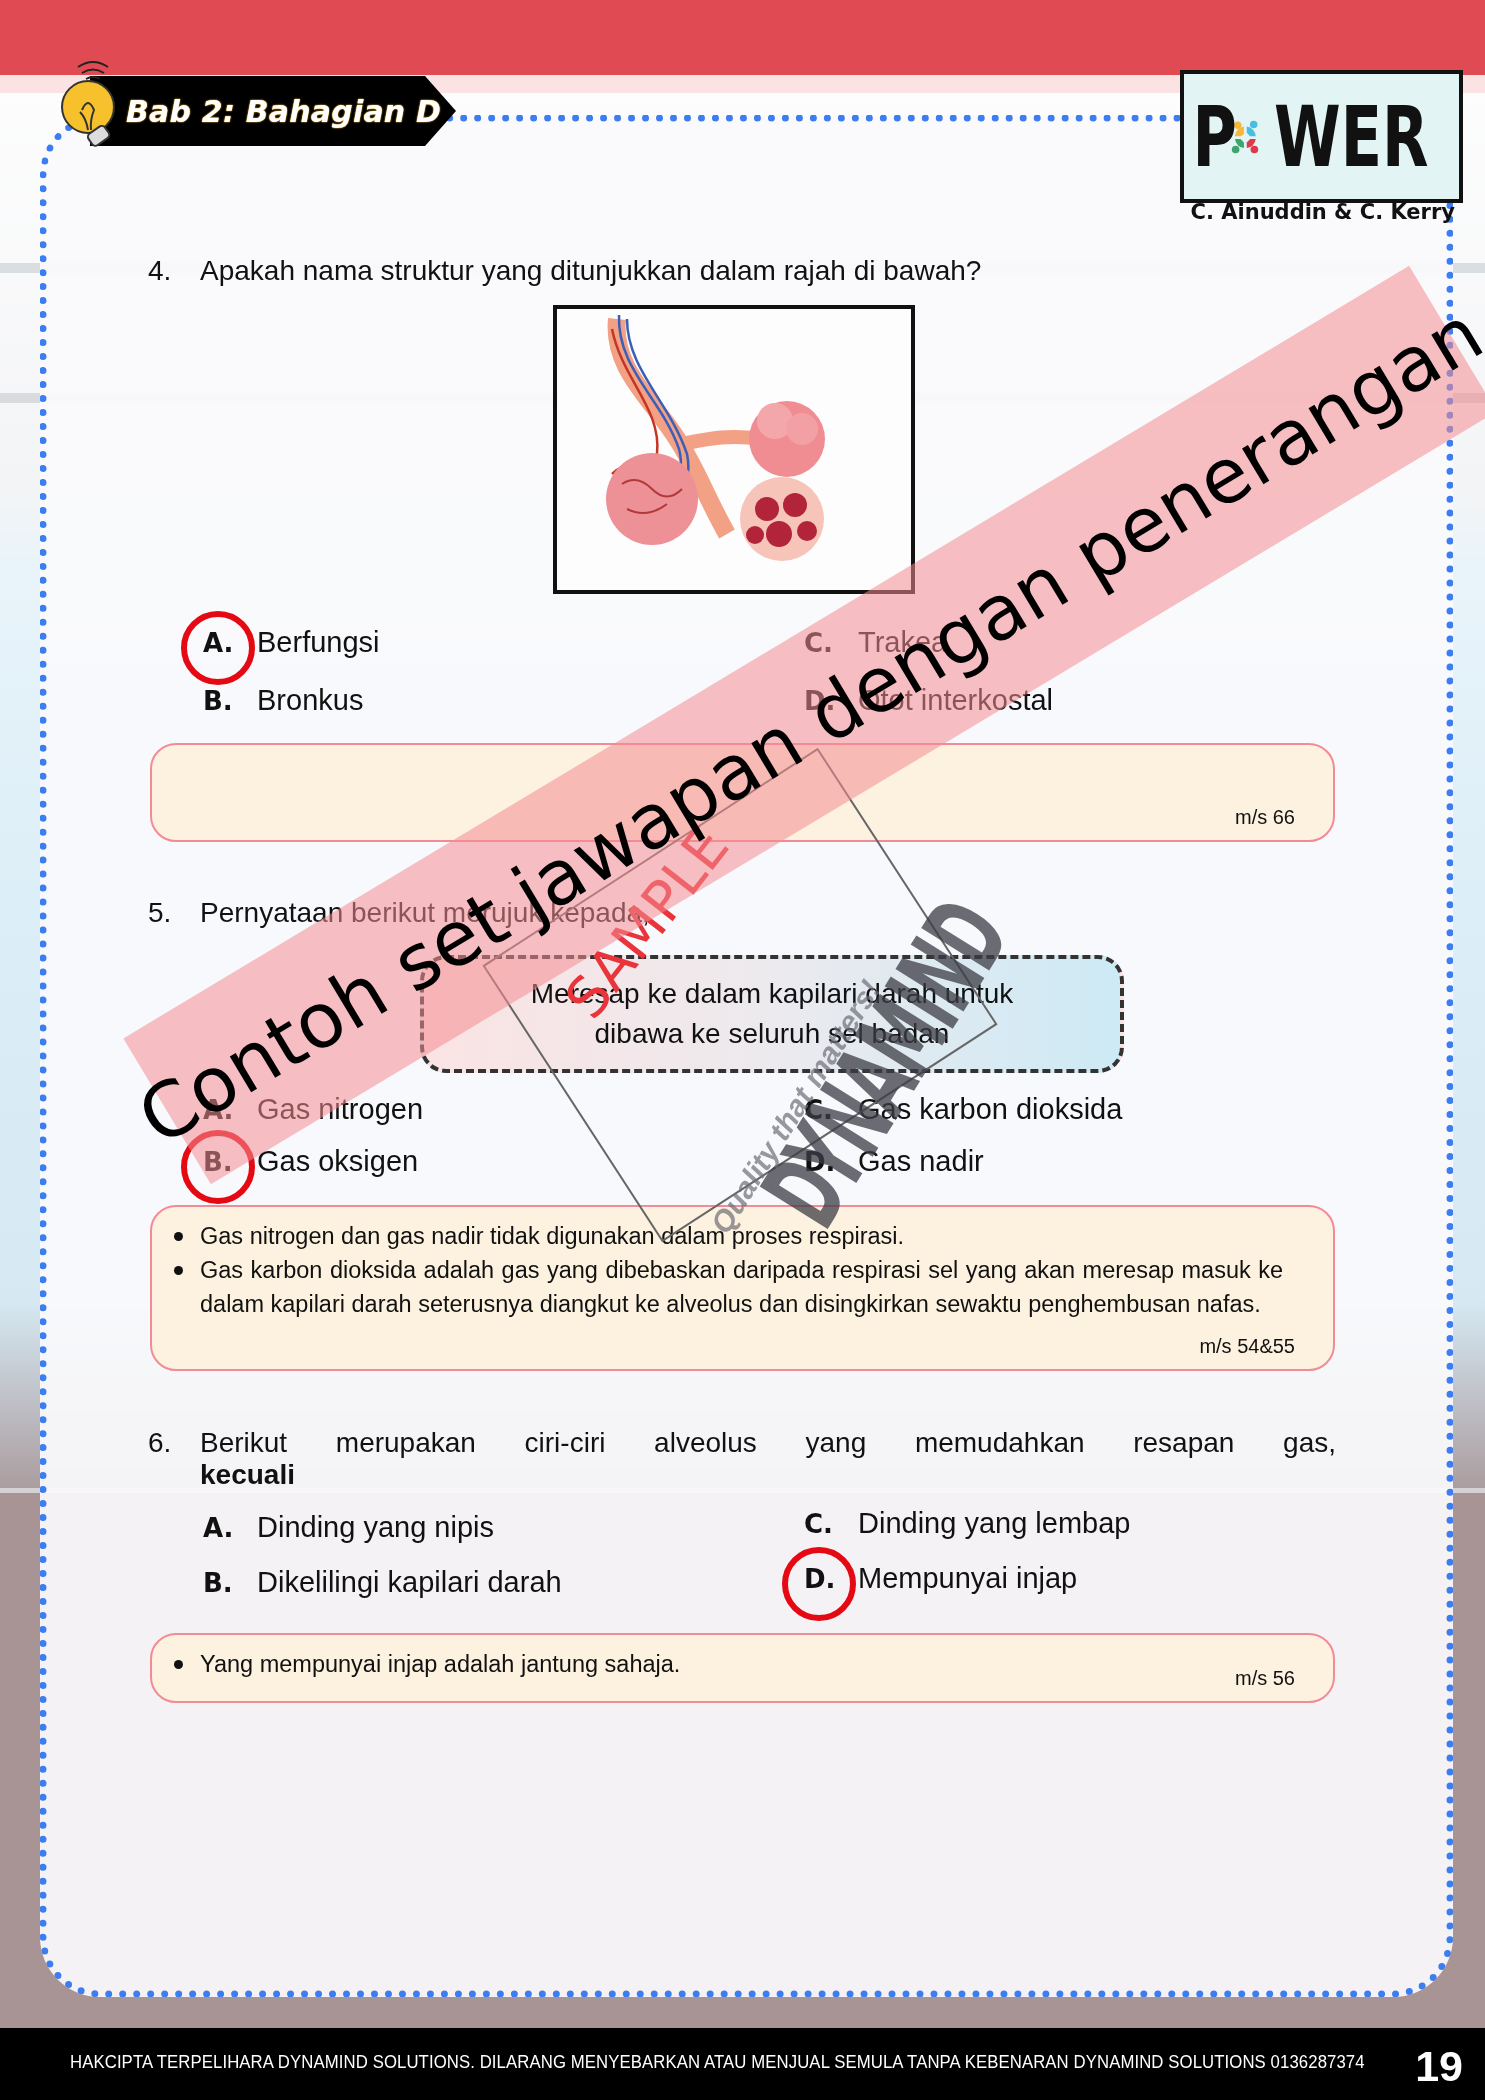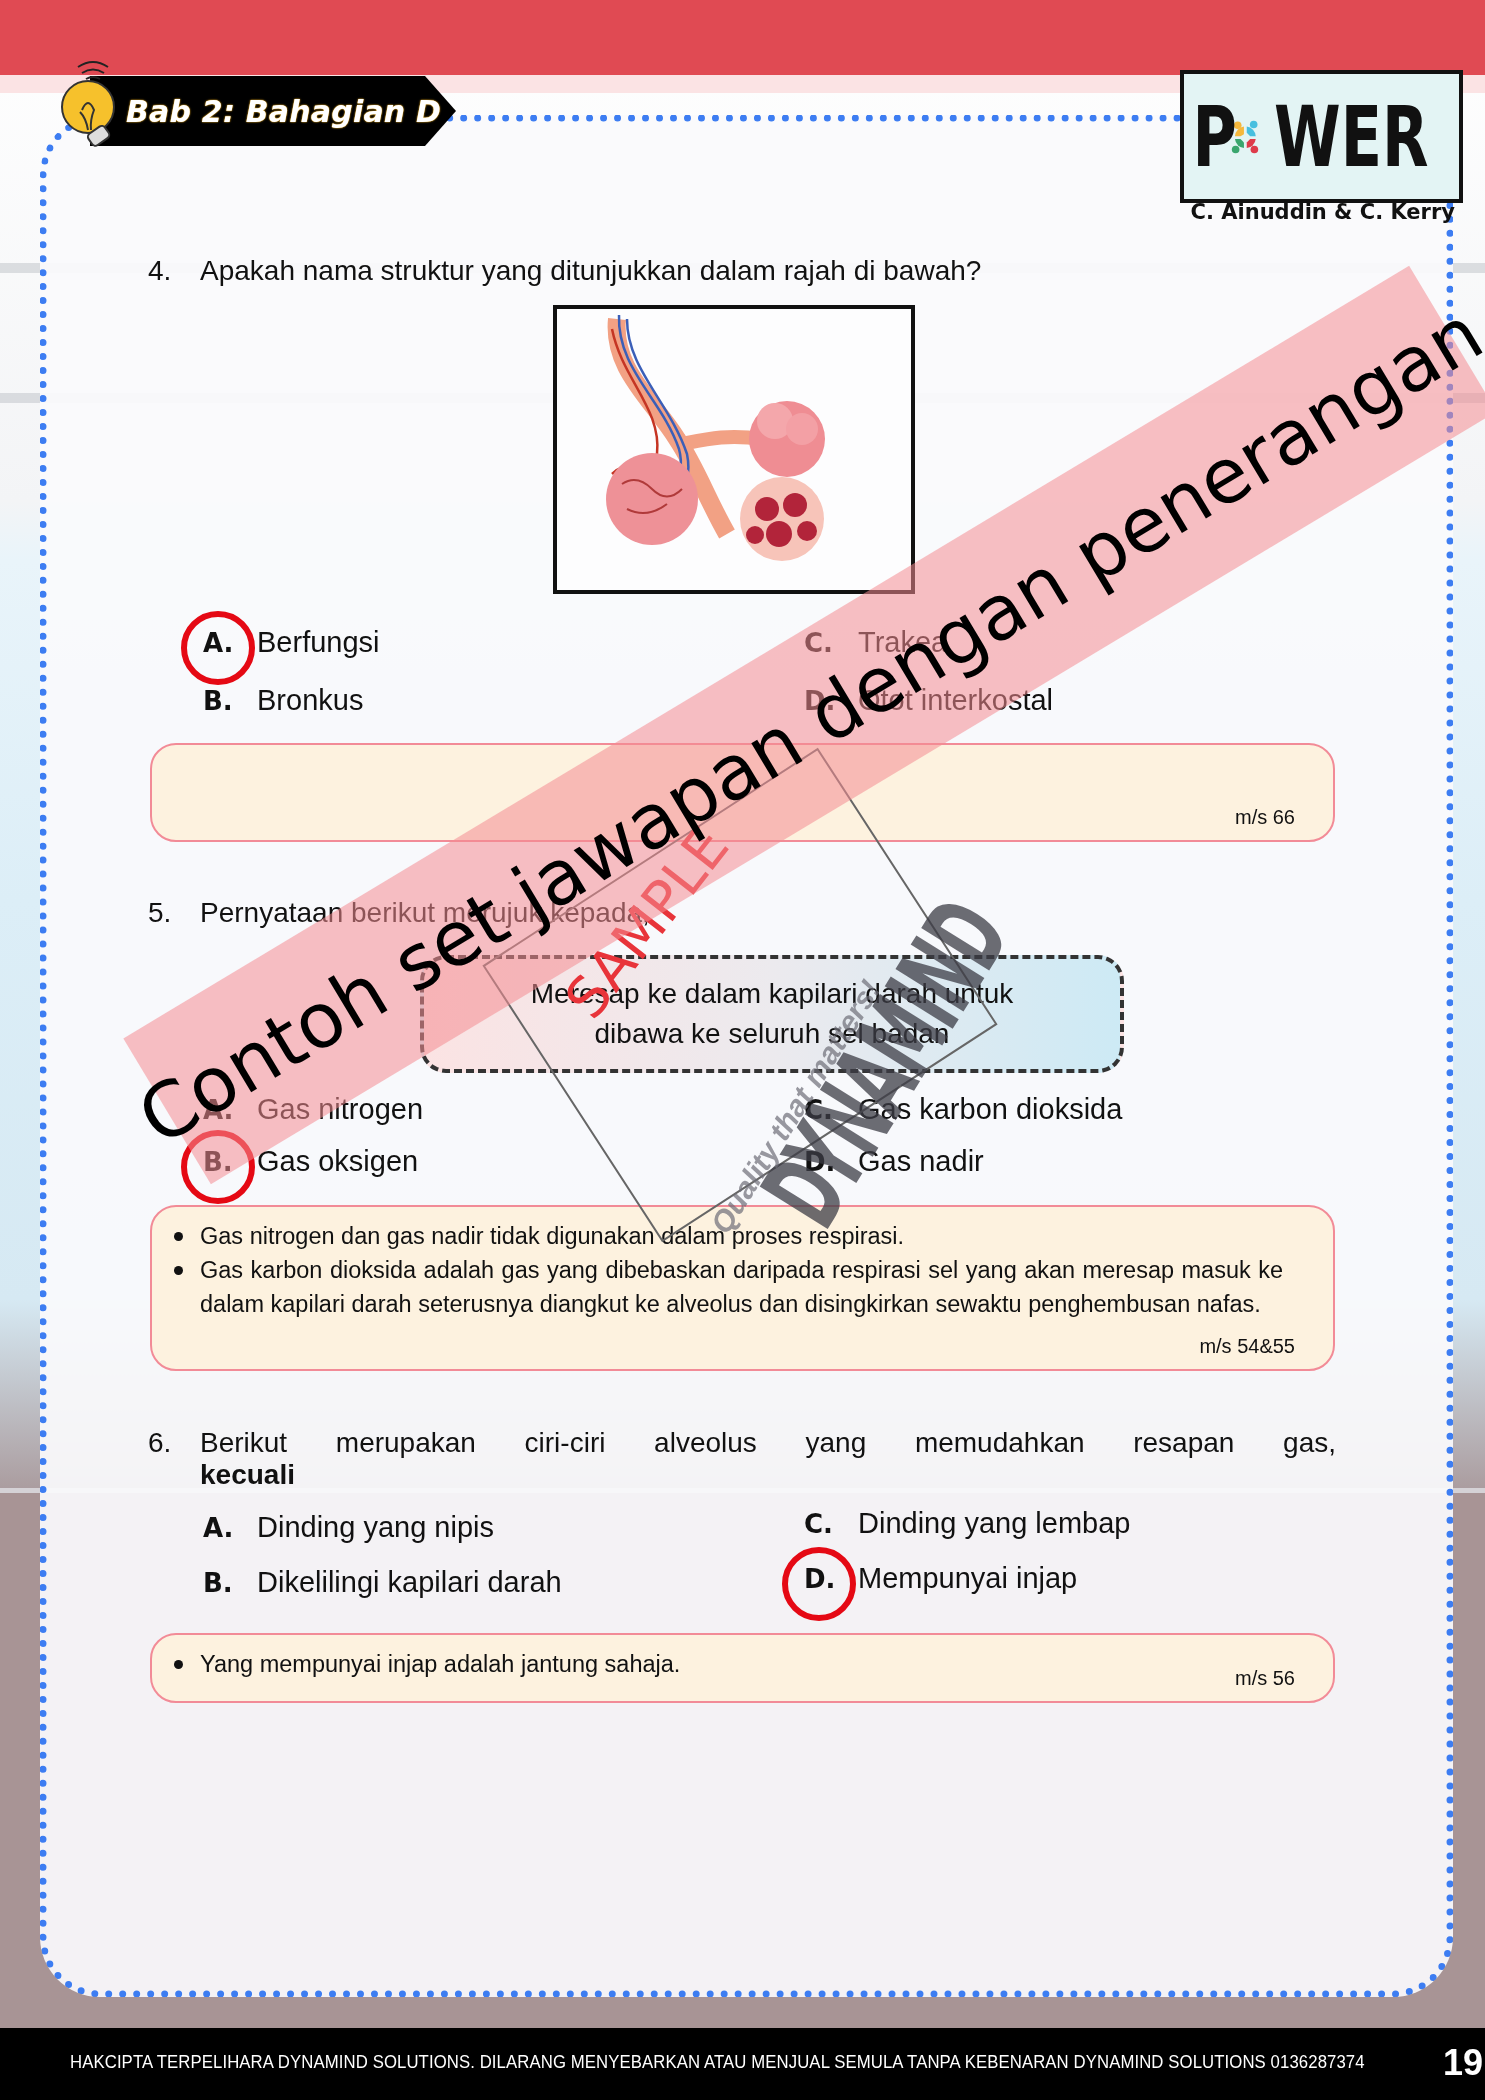--- a/index.html
+++ b/index.html
@@ -94,21 +94,21 @@
   .stamp {
     position: absolute; left: 540px; top: 830px; width: 400px; height: 330px;
     border: 2px solid #666; transform: rotate(-33deg); pointer-events: none;
   }
   .stamp-sample { position: absolute; left: 535px; top: 890px; font-size: 56px; color: #e8343a; transform: rotate(-52deg); font-family: "DejaVu Sans", sans-serif; pointer-events: none; }
   .stamp-brand { position: absolute; left: 565px; top: 1000px; font-size: 110px; font-weight: bold; color: rgba(60,60,70,0.75); transform: rotate(-58deg) scaleX(0.55); font-family: "DejaVu Sans", sans-serif; pointer-events: none; letter-spacing: -4px; }
   .stamp-tag { position: absolute; left: 650px; top: 1090px; font-size: 30px; font-style: italic; font-weight: bold; color: rgba(110,110,120,0.7); transform: rotate(-58deg); pointer-events: none; }
 
   .footer { position: absolute; left: 0; top: 2028px; width: 1485px; height: 72px; background: #000; color: #fff; }
   .footer .copy { position: absolute; left: 70px; top: 24px; font-size: 18px; letter-spacing: 0.1px; font-family: "Liberation Sans", sans-serif; transform: scaleX(0.93); transform-origin: left; }
-  .footer .page { position: absolute; right: 2px; top: 14px; font-size: 36px; font-weight: bold; }
+  .footer .page { position: absolute; right: 22px; top: 14px; font-size: 43px; font-weight: bold; }
 </style>
 </head>
 <body>
 
 <div class="top-band"></div>
 <div class="top-band2"></div>
 <div class="lab-bg">
   <div class="shelf" style="top:170px"></div>
   <div class="shelf" style="top:300px"></div>
   <div class="counter2"></div>

